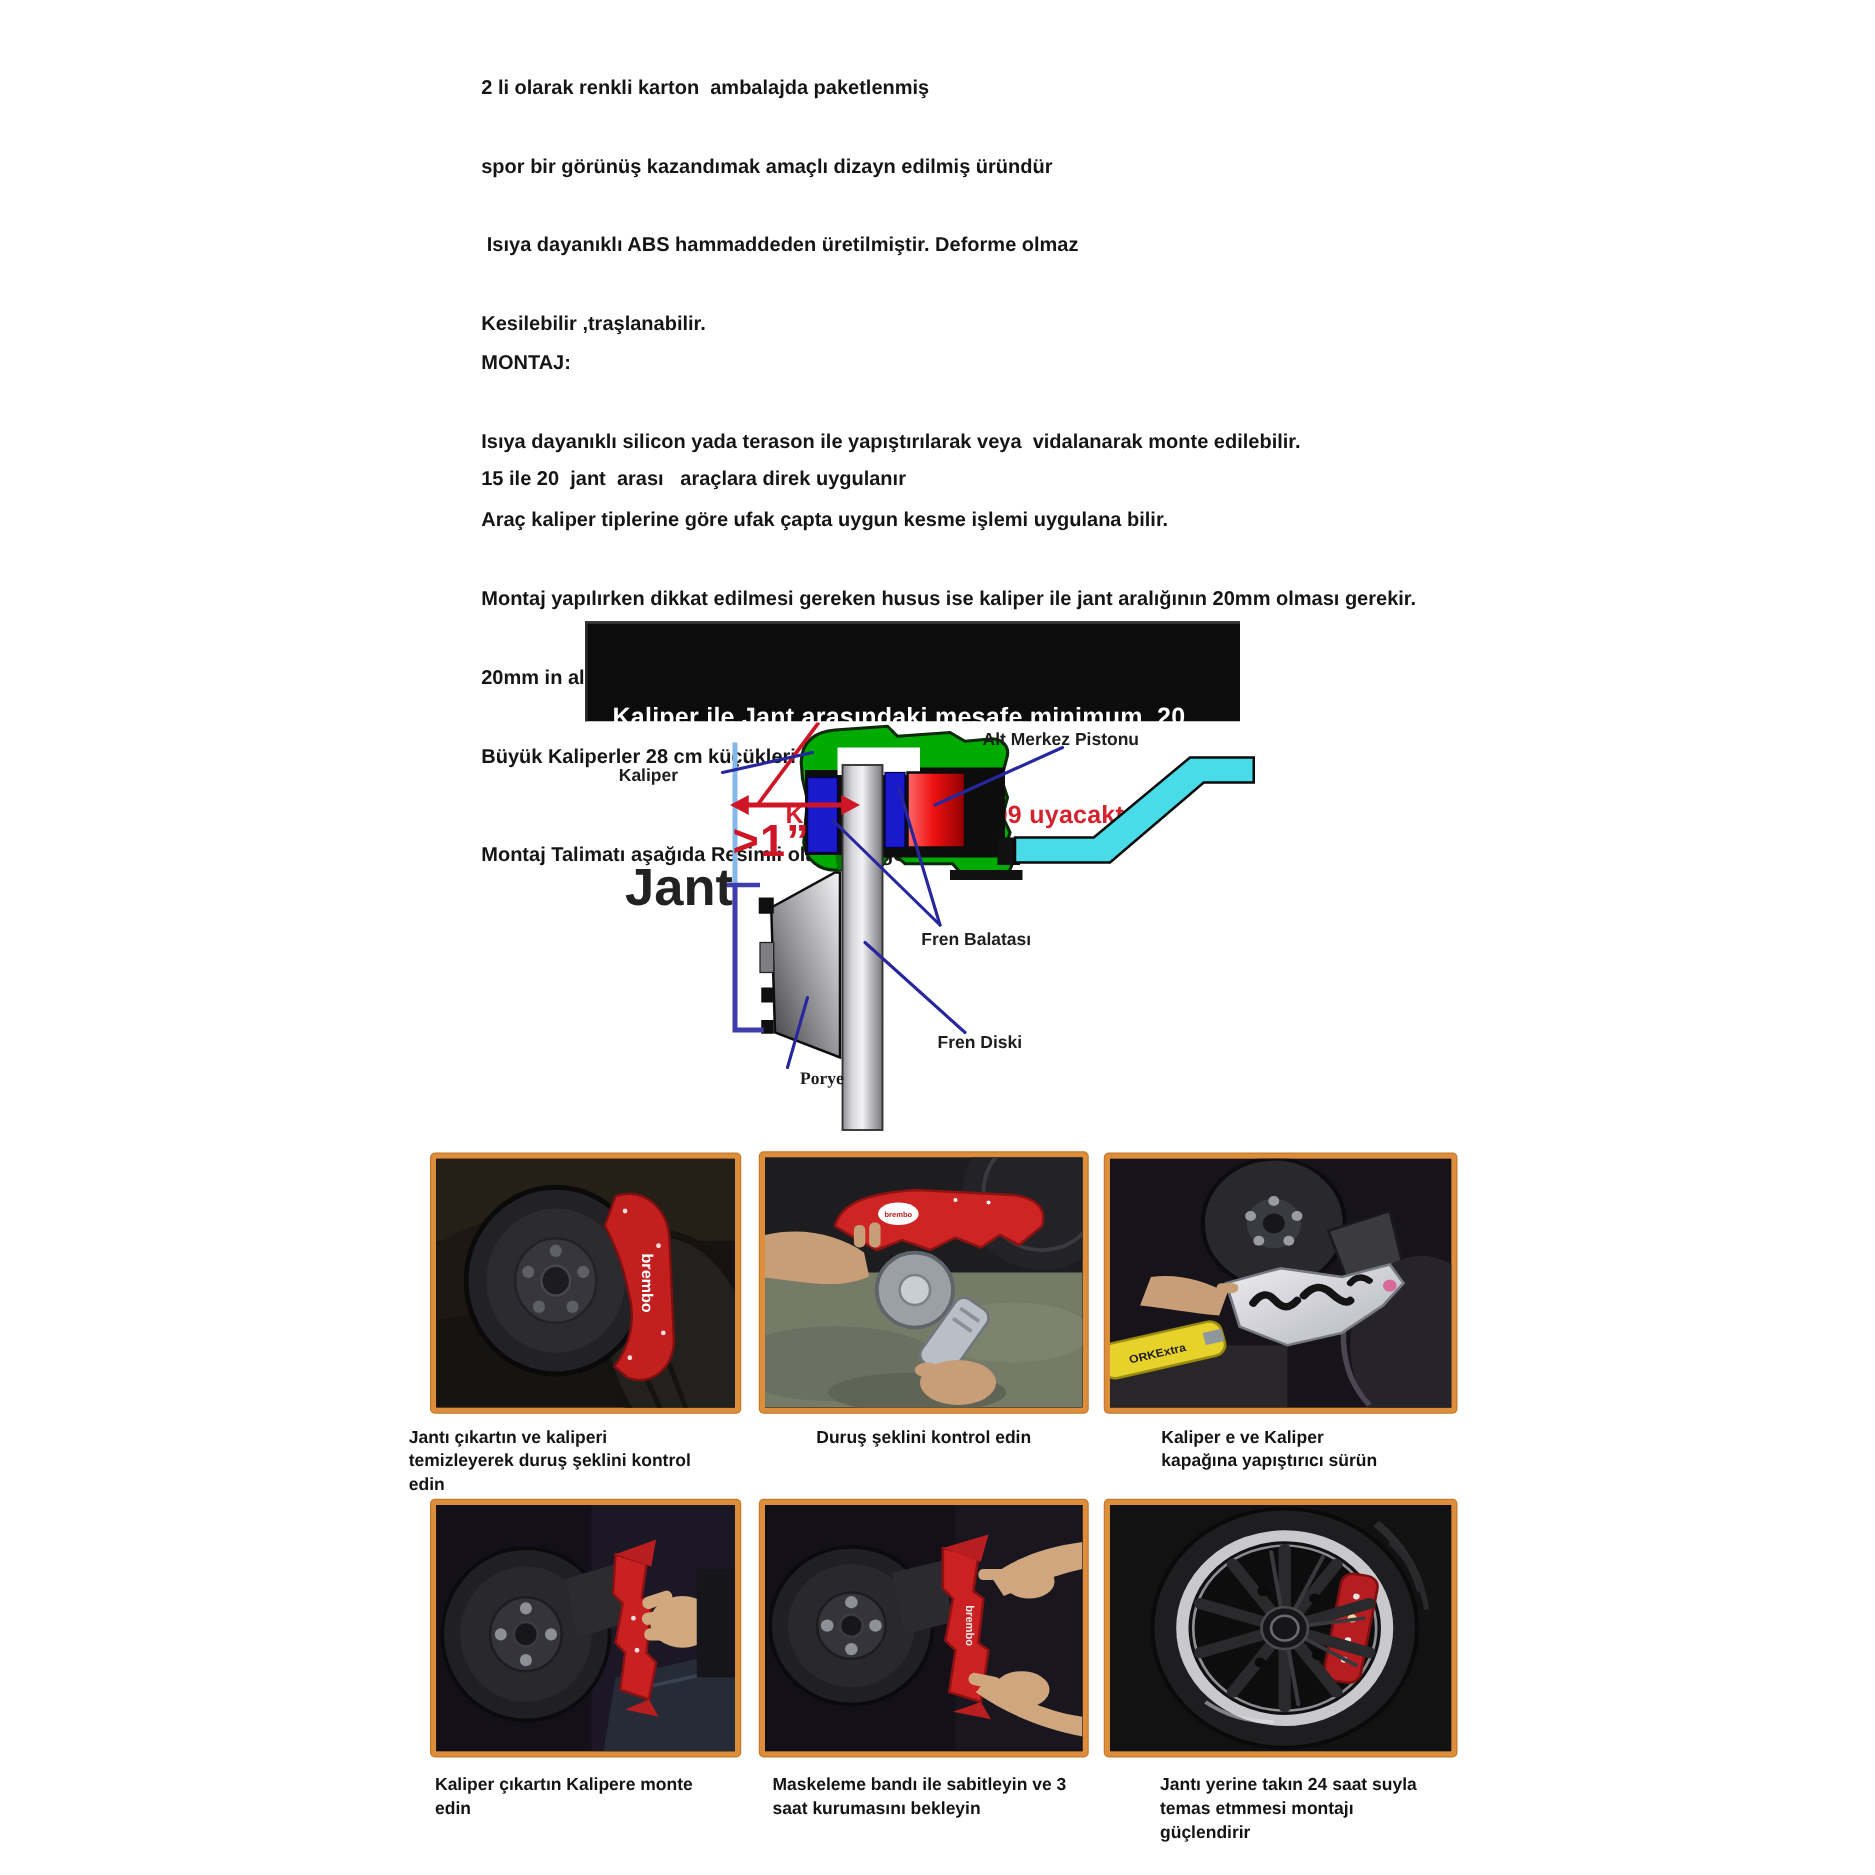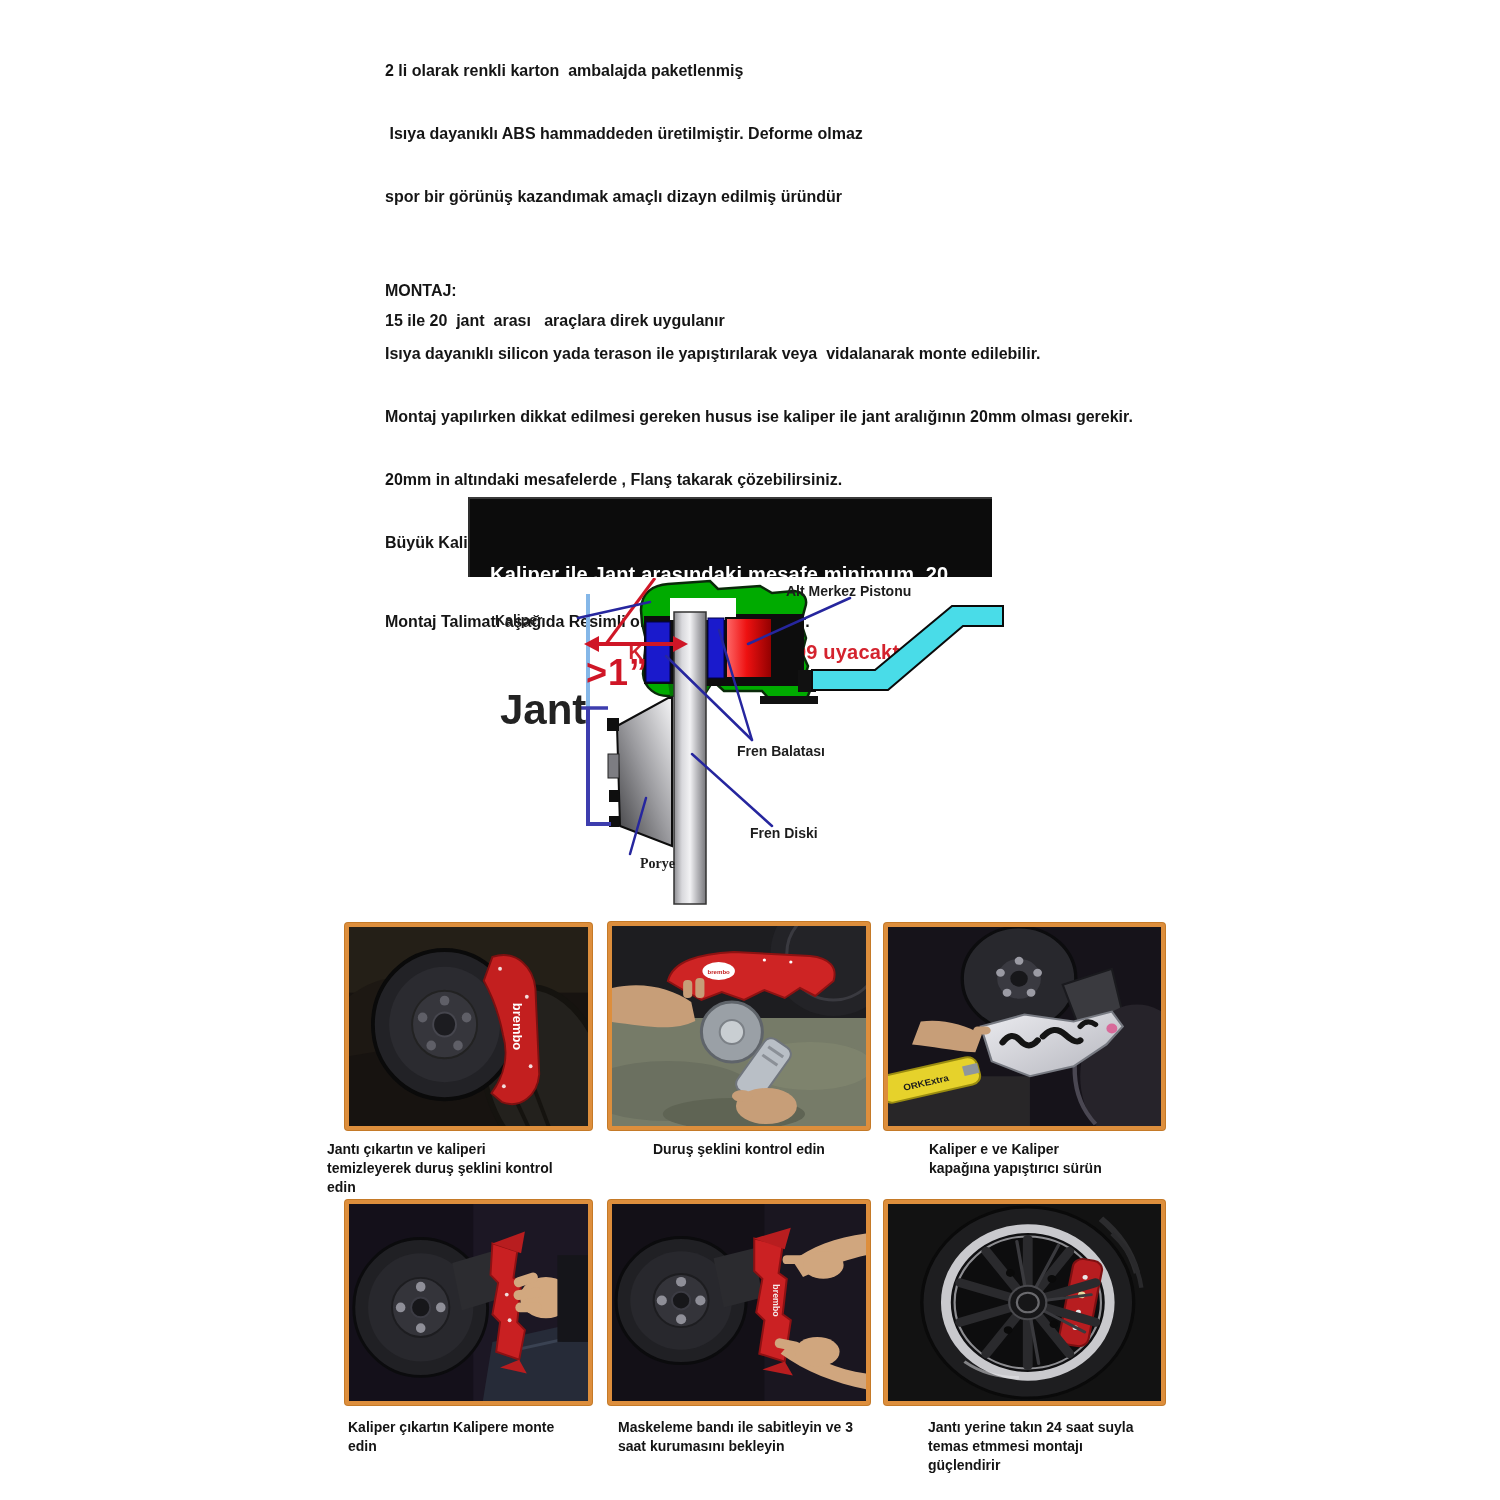--- a/index.html
+++ b/index.html
@@ -32,29 +32,31 @@
     border:4px solid #dd8e3c;border-radius:3px;box-shadow:0 0 0 1px #c57a28;
   }
   .photo svg{display:block;width:100%;height:100%;}
   .caption{position:absolute;font-weight:700;font-size:14px;line-height:19px;color:#141414;}
 </style>
 </head>
 <body>
 
 <div class="abs intro">
   <div>2 li olarak renkli karton  ambalajda paketlenmiş</div>
+  <div>spor bir görünüş kazandımak amaçlı dizayn edilmiş üründür</div>
   <div> Isıya dayanıklı ABS hammaddeden üretilmiştir. Deforme olmaz</div>
-  <div>spor bir görünüş kazandımak amaçlı dizayn edilmiş üründür</div>
+  <div>Kesilebilir ,traşlanabilir.</div>
   <div class="gap-line"></div>
   <div>15 ile 20  jant  arası   araçlara direk uygulanır</div>
 </div>
 
 <div class="abs montaj">
   <div>MONTAJ:</div>
   <div>Isıya dayanıklı silicon yada terason ile yapıştırılarak veya  vidalanarak monte edilebilir.</div>
+  <div>Araç kaliper tiplerine göre ufak çapta uygun kesme işlemi uygulana bilir.</div>
   <div>Montaj yapılırken dikkat edilmesi gereken husus ise kaliper ile jant aralığının 20mm olması gerekir.</div>
   <div>20mm in altındaki mesafelerde , Flanş takarak çözebilirsiniz.</div>
   <div>Büyük Kaliperler 28 cm küçükleri ise 23,5 cm dir.</div>
   <div class="footer">Montaj Talimatı aşağıda Resimli olarak da gösterilmiştir.</div>
 </div>
 
 <div class="abs banner">
   <div>Kaliper ile Jant arasındaki mesafe minimum  20</div>
   <div><span>mm olmalıdır  </span><span class="red">Kaliper Kapağı %99 uyacaktır</span></div>
 </div>

